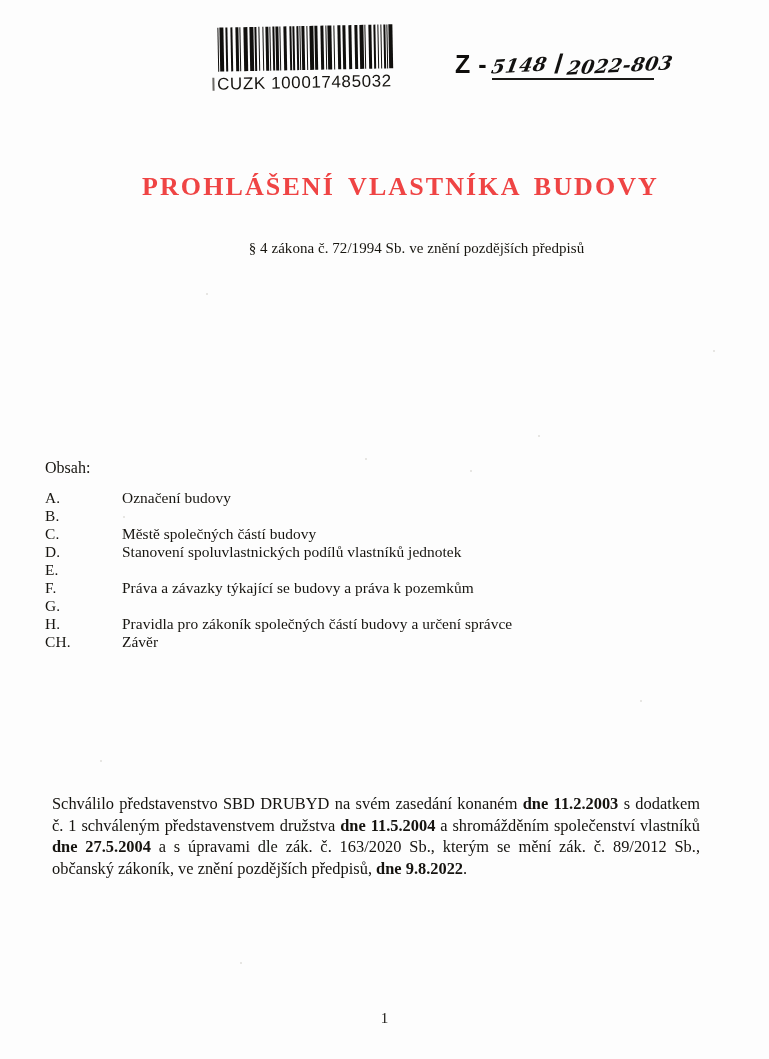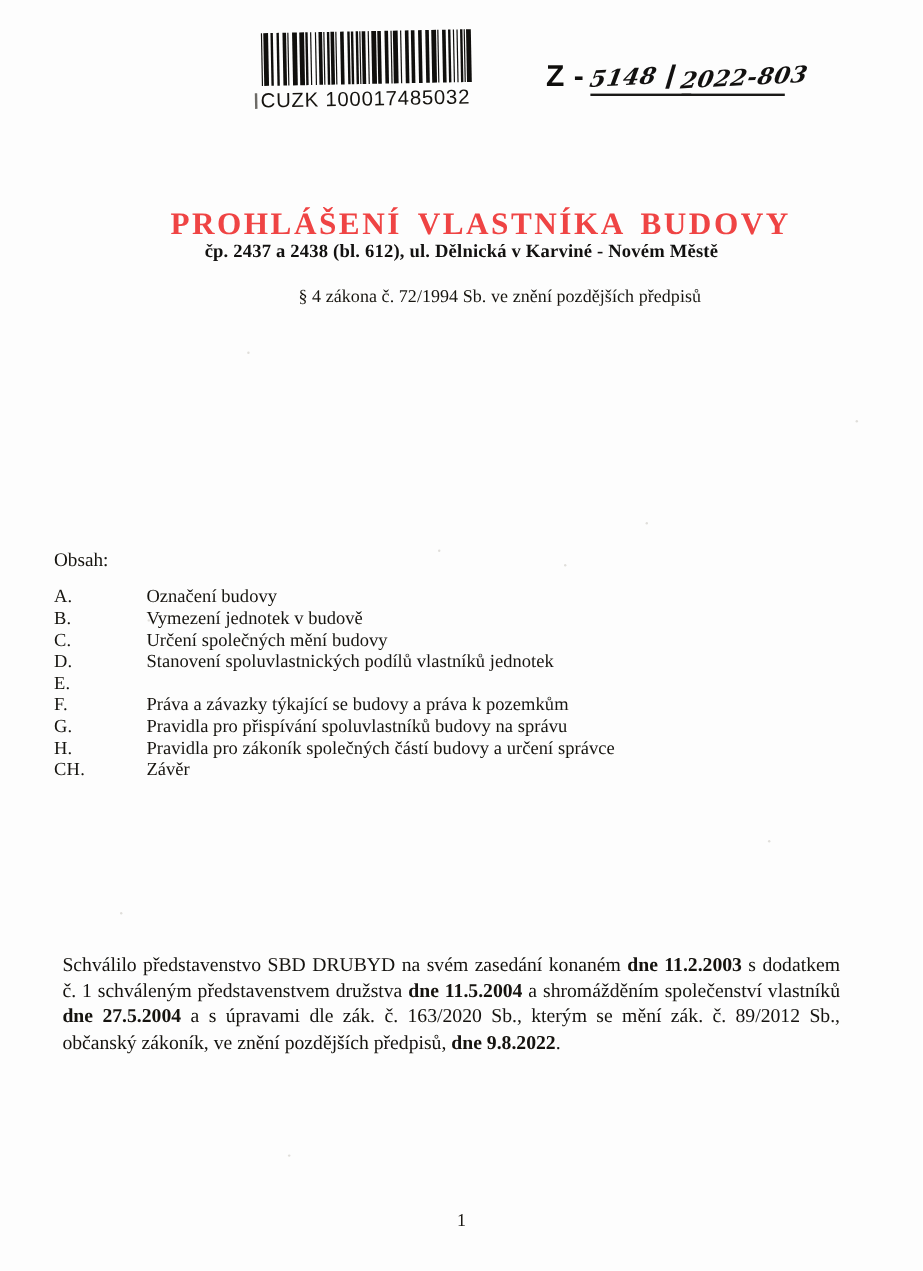--- a/index.html
+++ b/index.html
@@ -284,51 +284,48 @@
       <span class="hw-rule r1"></span>
     </span>
     <span class="hw-slash">/</span>
     <span class="hw-group">
       <span class="hw">2022-803</span>
       <span class="hw-rule r2"></span>
     </span>
   </div>
 
   <div class="doc-title">PROHLÁŠENÍ VLASTNÍKA BUDOVY</div>
-  <div class="doc-subtitle">čp. 2437 a 2438 (bl. 612), ul. Dělnická v Karviné - Novém Městě</div>
   <div class="doc-legal">§ 4 zákona č. 72/1994 Sb. ve znění pozdějších předpisů</div>
 
   <div class="toc-heading">Obsah:</div>
   <div class="toc" id="toc-list">
       <div class="toc-row">
         <span class="toc-key">A.</span>
         <span class="toc-label">Označení budovy</span>
       </div>
       <div class="toc-row">
         <span class="toc-key">B.</span>
-        <span class="toc-label">Vymezení jednotek v budově</span>
       </div>
       <div class="toc-row">
         <span class="toc-key">C.</span>
-        <span class="toc-label">Určení společných mění budovy</span>
+        <span class="toc-label">Městě společných částí budovy</span>
       </div>
       <div class="toc-row">
         <span class="toc-key">D.</span>
         <span class="toc-label">Stanovení spoluvlastnických podílů vlastníků jednotek</span>
       </div>
       <div class="toc-row">
         <span class="toc-key">E.</span>
       </div>
       <div class="toc-row">
         <span class="toc-key">F.</span>
         <span class="toc-label">Práva a závazky týkající se budovy a práva k pozemkům</span>
       </div>
       <div class="toc-row">
         <span class="toc-key">G.</span>
-        <span class="toc-label">Pravidla pro přispívání spoluvlastníků budovy na správu</span>
       </div>
       <div class="toc-row">
         <span class="toc-key">H.</span>
         <span class="toc-label">Pravidla pro zákoník společných částí budovy a určení správce</span>
       </div>
       <div class="toc-row">
         <span class="toc-key">CH.</span>
         <span class="toc-label">Závěr</span>
       </div>
     </div>

